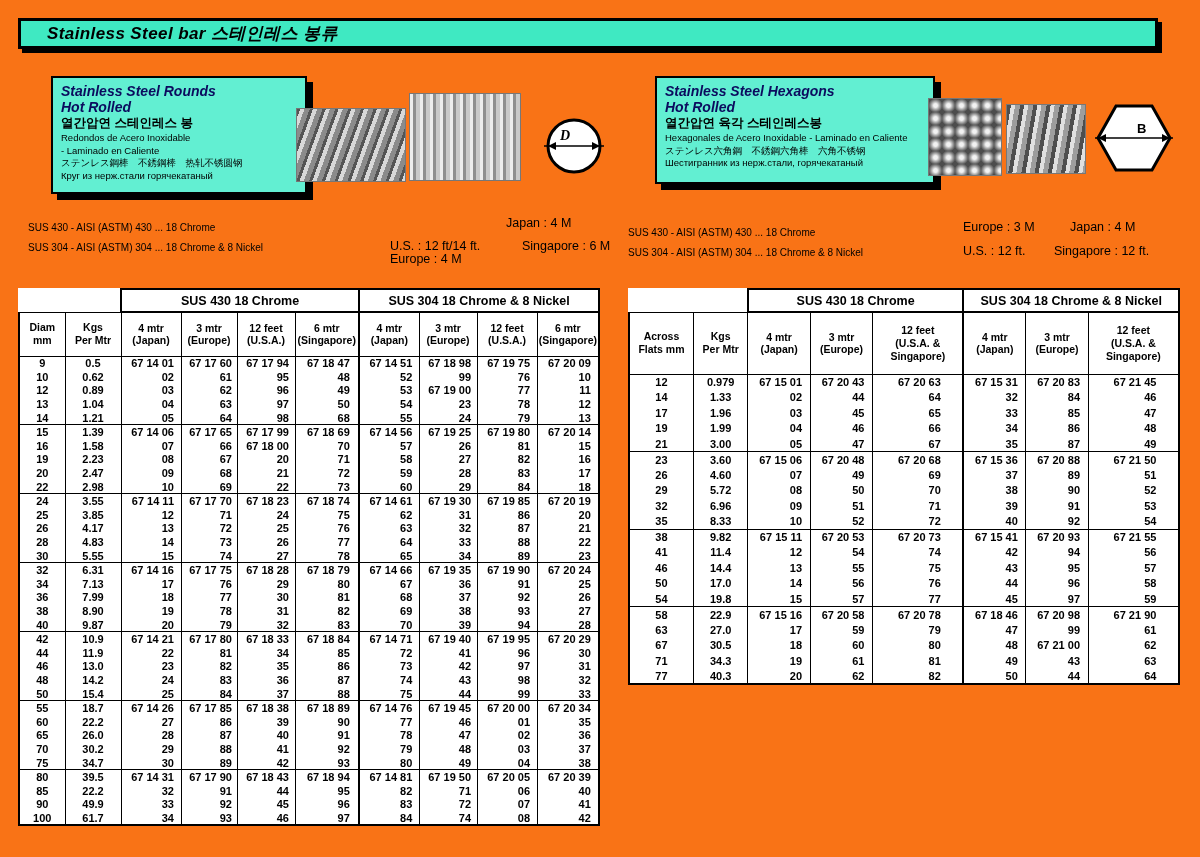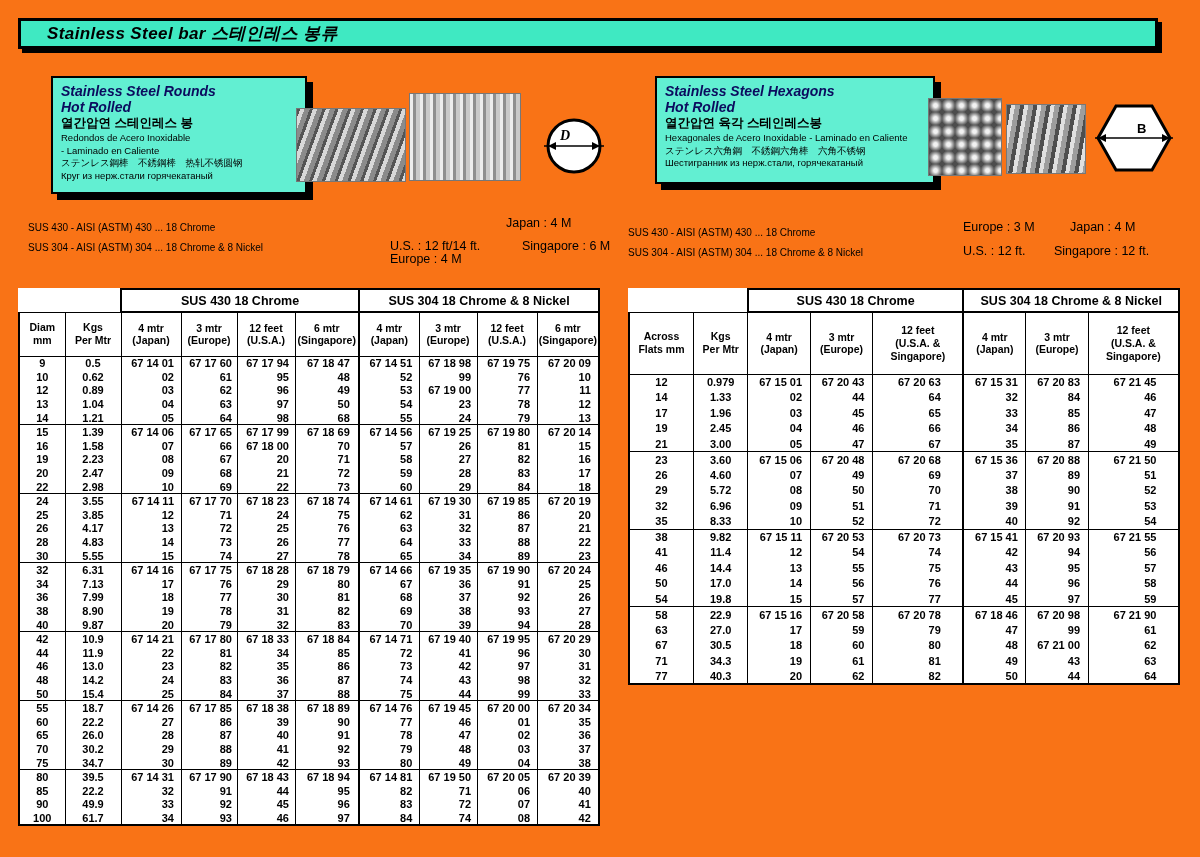--- a/index.html
+++ b/index.html
@@ -642,21 +642,21 @@
           <td class="dim">1.96</td>
           <td class="num"><span class="cv">03</span></td>
           <td class="num"><span class="cv">45</span></td>
           <td class="num"><span class="cv">65</span></td>
           <td class="thick num"><span class="cv">33</span></td>
           <td class="num"><span class="cv">85</span></td>
           <td class="num"><span class="cv">47</span></td>
         </tr>
         <tr>
           <td class="dim">19</td>
-          <td class="dim">2.45</td>
+          <td class="dim">1.99</td>
           <td class="num"><span class="cv">04</span></td>
           <td class="num"><span class="cv">46</span></td>
           <td class="num"><span class="cv">66</span></td>
           <td class="thick num"><span class="cv">34</span></td>
           <td class="num"><span class="cv">86</span></td>
           <td class="num"><span class="cv">48</span></td>
         </tr>
         <tr>
           <td class="dim">21</td>
           <td class="dim">3.00</td>

